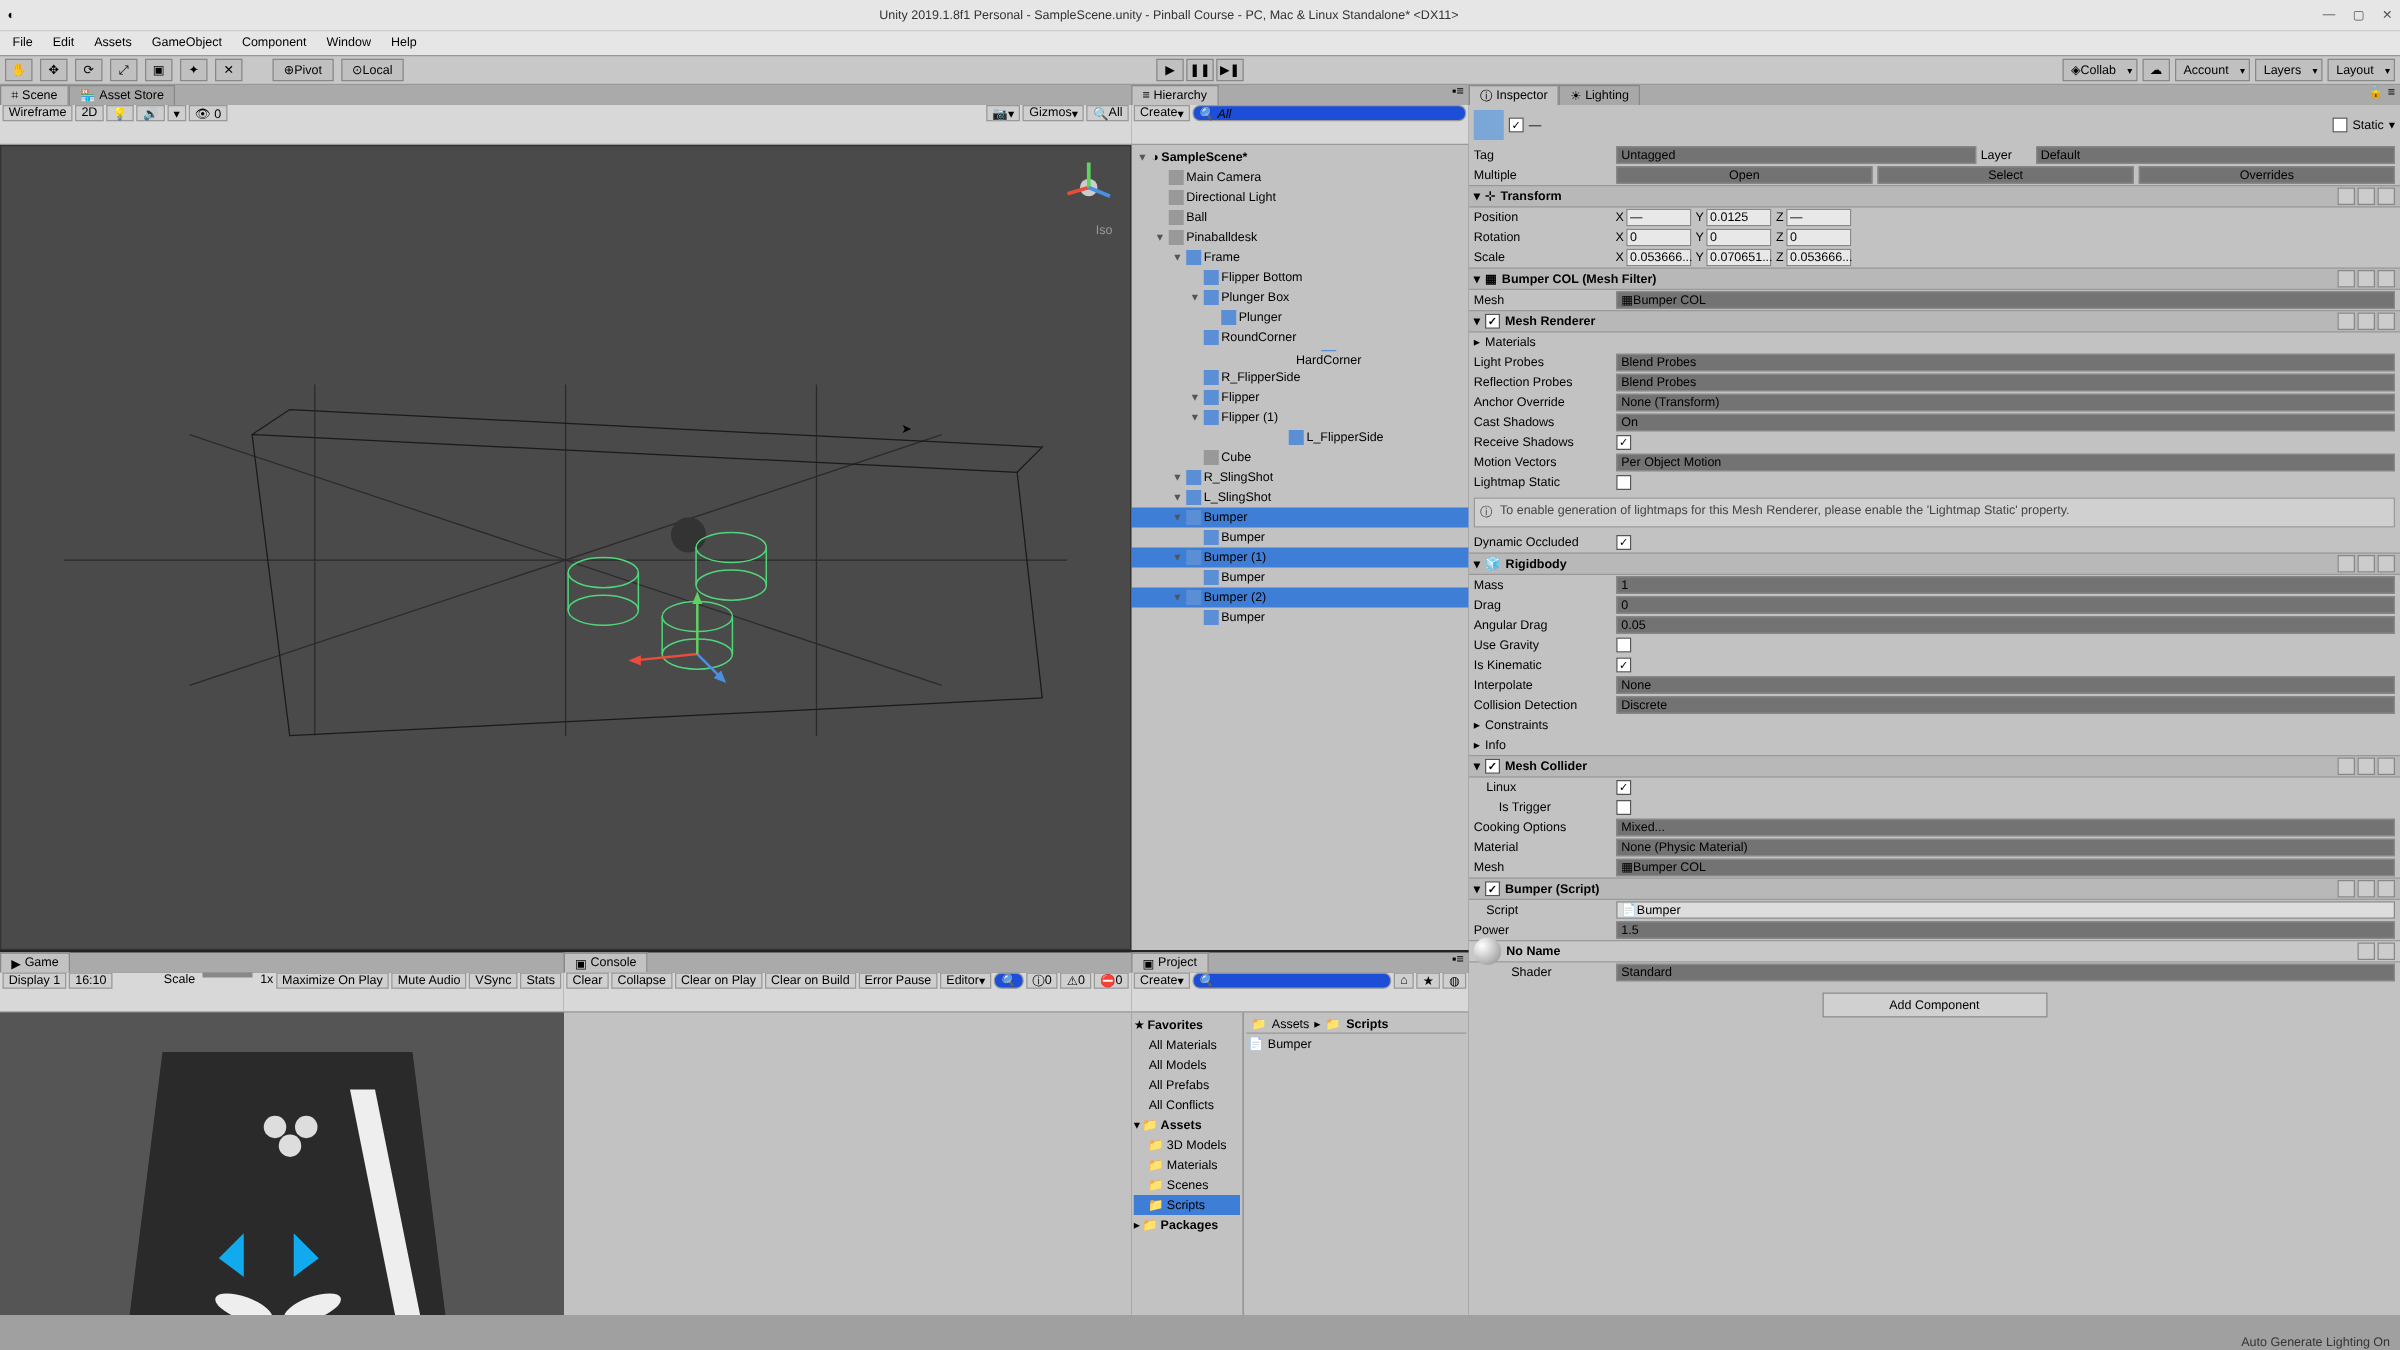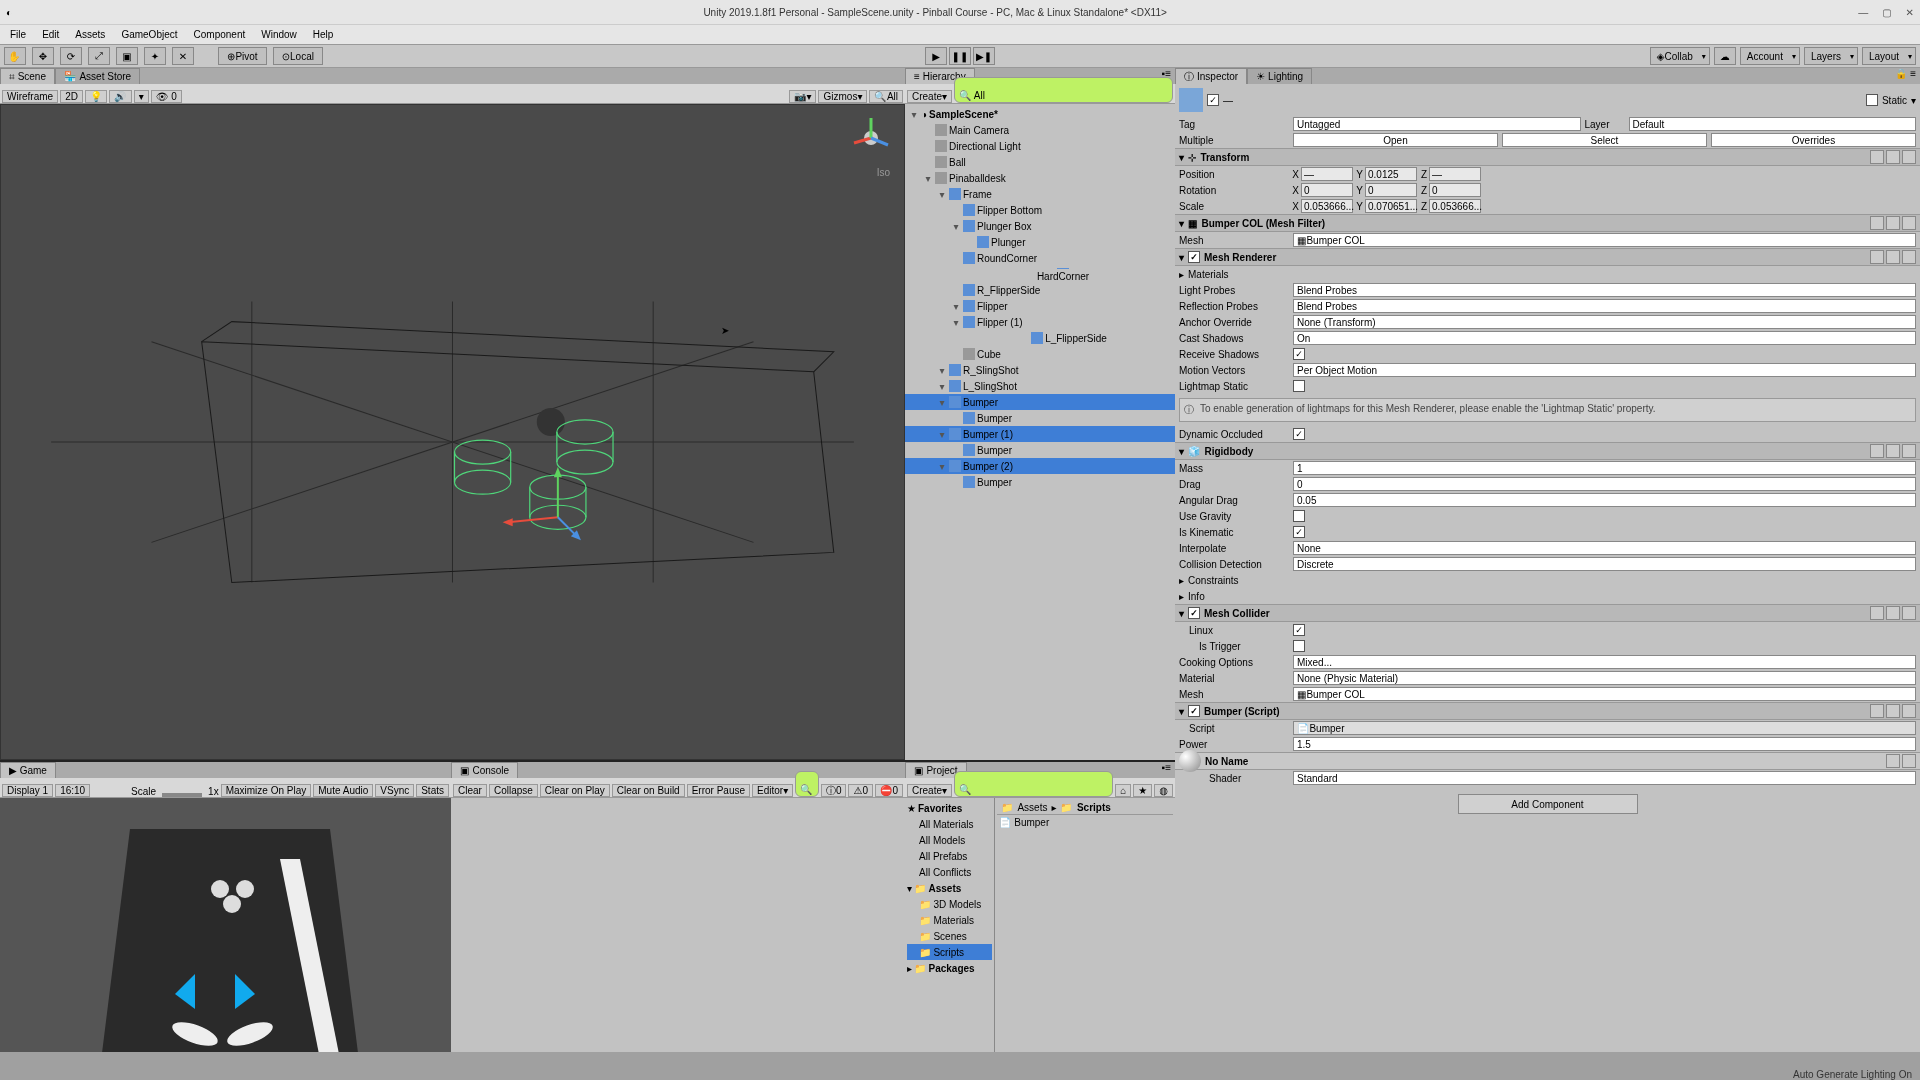--- a/index.html
+++ b/index.html
@@ -21,23 +21,23 @@
 .dropdown-btn::after { content:"▾"; position:absolute; right:3px; font-size:8px; }
 
 .workspace { display:flex; height:1012px; }
 .left-col { width:905px; display:flex; flex-direction:column; }
 .mid-col { width:270px; display:flex; flex-direction:column; }
 .right-col { width:745px; display:flex; flex-direction:column; }
 
 .panel-tab-row { height:16px; background:#aaa; display:flex; }
 .panel-tab { background:#c2c2c2; border:1px solid #888; border-bottom:none; padding:1px 8px; display:flex; align-items:center; gap:3px; }
 .panel-tab.inactive { background:#a8a8a8; }
-.panel-toolbar { height:20px; background:#d8d8d8; border-bottom:1px solid #999; display:flex; align-items:flex-end; padding:0 2px; gap:2px; }
+.panel-toolbar { height:32px; background:#d8d8d8; border-bottom:1px solid #999; display:flex; align-items:flex-start; padding:0 2px; gap:2px; }
 .panel-toolbar .mini { height:13px; padding:0 4px; border:1px solid #999; background:#cfcfcf; display:inline-flex; align-items:center; }
-.panel-toolbar .search { flex:1; height:13px; background:#bef264; border:1px solid #999; border-radius:6px; padding:12px 4px; }
+.panel-toolbar .search { flex:1; height:13px; background:#1d4ed8; border:1px solid #999; border-radius:6px; padding:0 4px;font-style:italic; }
 
 .scene-view { flex:1; background:#4a4a4a; position:relative; border:1px solid #333; }
 .hier-body { flex:1; background:#c2c2c2; overflow:auto; padding:2px 0; }
 .tree-row { display:flex; align-items:center; height:16px; padding-left:4px; gap:2px; }
 .tree-row.selected { background:#3e7ed6; }
 .foldout { width:10px; text-align:center; color:#555; }
 .cube-icon { width:12px; height:12px; background:#888; display:inline-block; }
 
 .game-panel { height:320px; display:flex; flex-direction:column; border-top:2px solid #222; }
 .game-view { flex:1; background:#555; position:relative; }
@@ -48,21 +48,21 @@
 .proj-tree { width:90px; border-right:1px solid #888; padding:2px; }
 .proj-tree .trow { height:16px; display:flex; align-items:center; gap:2px; }
 .proj-tree .trow.sel { background:#3e7ed6; }
 .proj-main { flex:1; padding:2px; }
 .breadcrumb { height:15px; border-bottom:1px solid #999; display:flex; align-items:center; gap:4px; padding:0 4px; }
 
 .inspector { flex:1; background:#c2c2c2; overflow:auto; }
 .insp-header { padding:4px; display:flex; align-items:center; gap:4px; }
 .insp-field-row { display:flex; align-items:center; height:16px; padding:1px 4px; gap:4px; }
 .insp-field-row .label { width:110px; }
-.insp-field-row .val { flex:1; height:14px; background:#ffffff; border:1px solid #888; padding:0 3px; display:flex; align-items:center; }
+.insp-field-row .val { flex:1; height:14px; background:#737373; border:1px solid #888; padding:0 3px; display:flex; align-items:center; }
 .comp-header { height:18px; background:#b8b8b8; border-top:1px solid #999; border-bottom:1px solid #999; display:flex; align-items:center; padding:0 4px; gap:4px; font-weight:bold; }
 .comp-header .icons { margin-left:auto; display:flex; gap:2px; }
 .mini-icon { width:14px; height:14px; background:#ccc; border:1px solid #888; }
 .xyz-row { display:flex; align-items:center; height:16px; padding:1px 4px; }
 .xyz-row .label { width:110px; }
 .xyz-row .axis { width:12px; text-align:right; padding-right:2px; }
 .xyz-row .num { width:52px; height:14px; background:#e8e8e8; border:1px solid #888; padding:0 2px; display:flex; align-items:center; }
 .checkbox { width:12px; height:12px; border:1px solid #555; background:#fff; display:inline-flex; align-items:center; justify-content:center; font-size:9px; }
 .infobox { margin:4px; padding:4px; background:#d0d0d0; border:1px solid #999; display:flex; gap:6px; font-size:9px; color:#444; }
 .add-comp { width:180px; height:20px; margin:8px auto; background:#d0d0d0; border:1px solid #888; display:flex; align-items:center; justify-content:center; }

